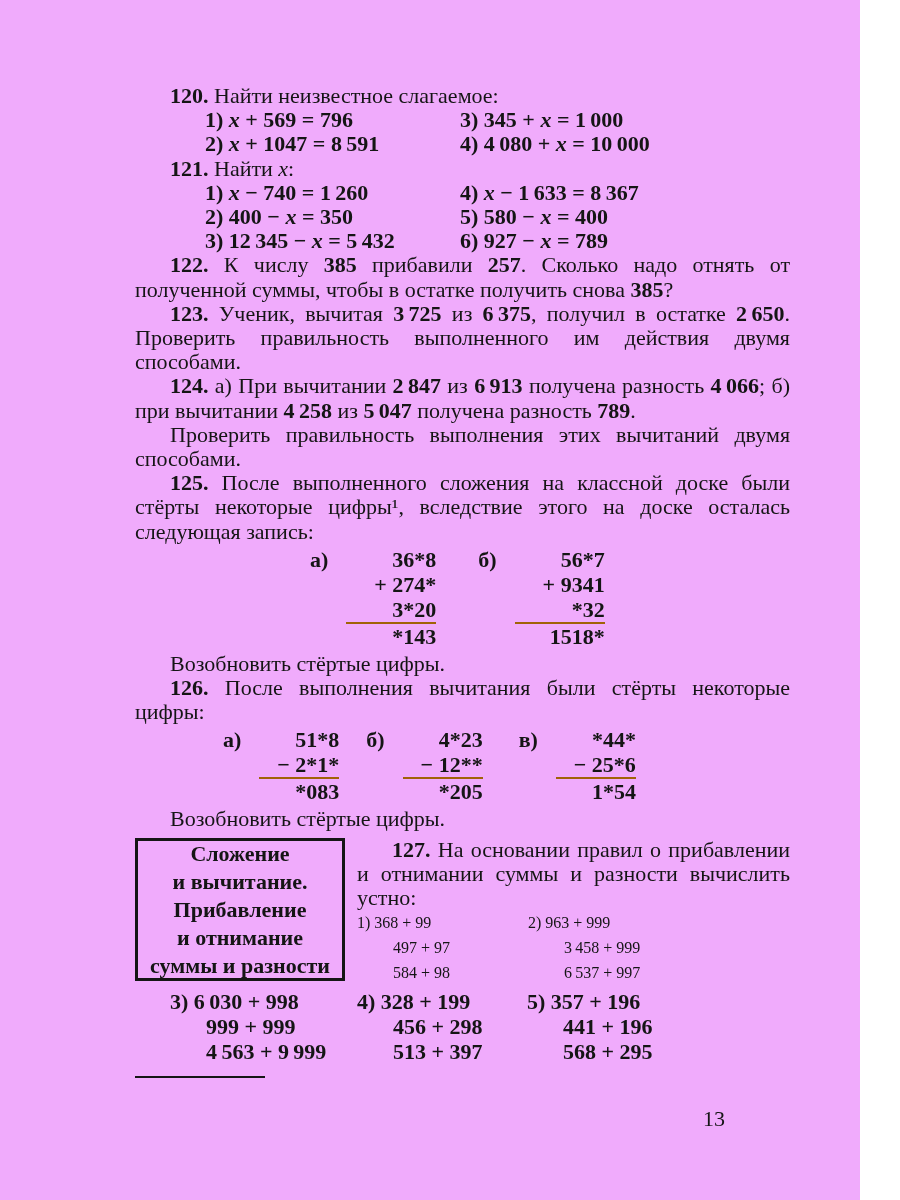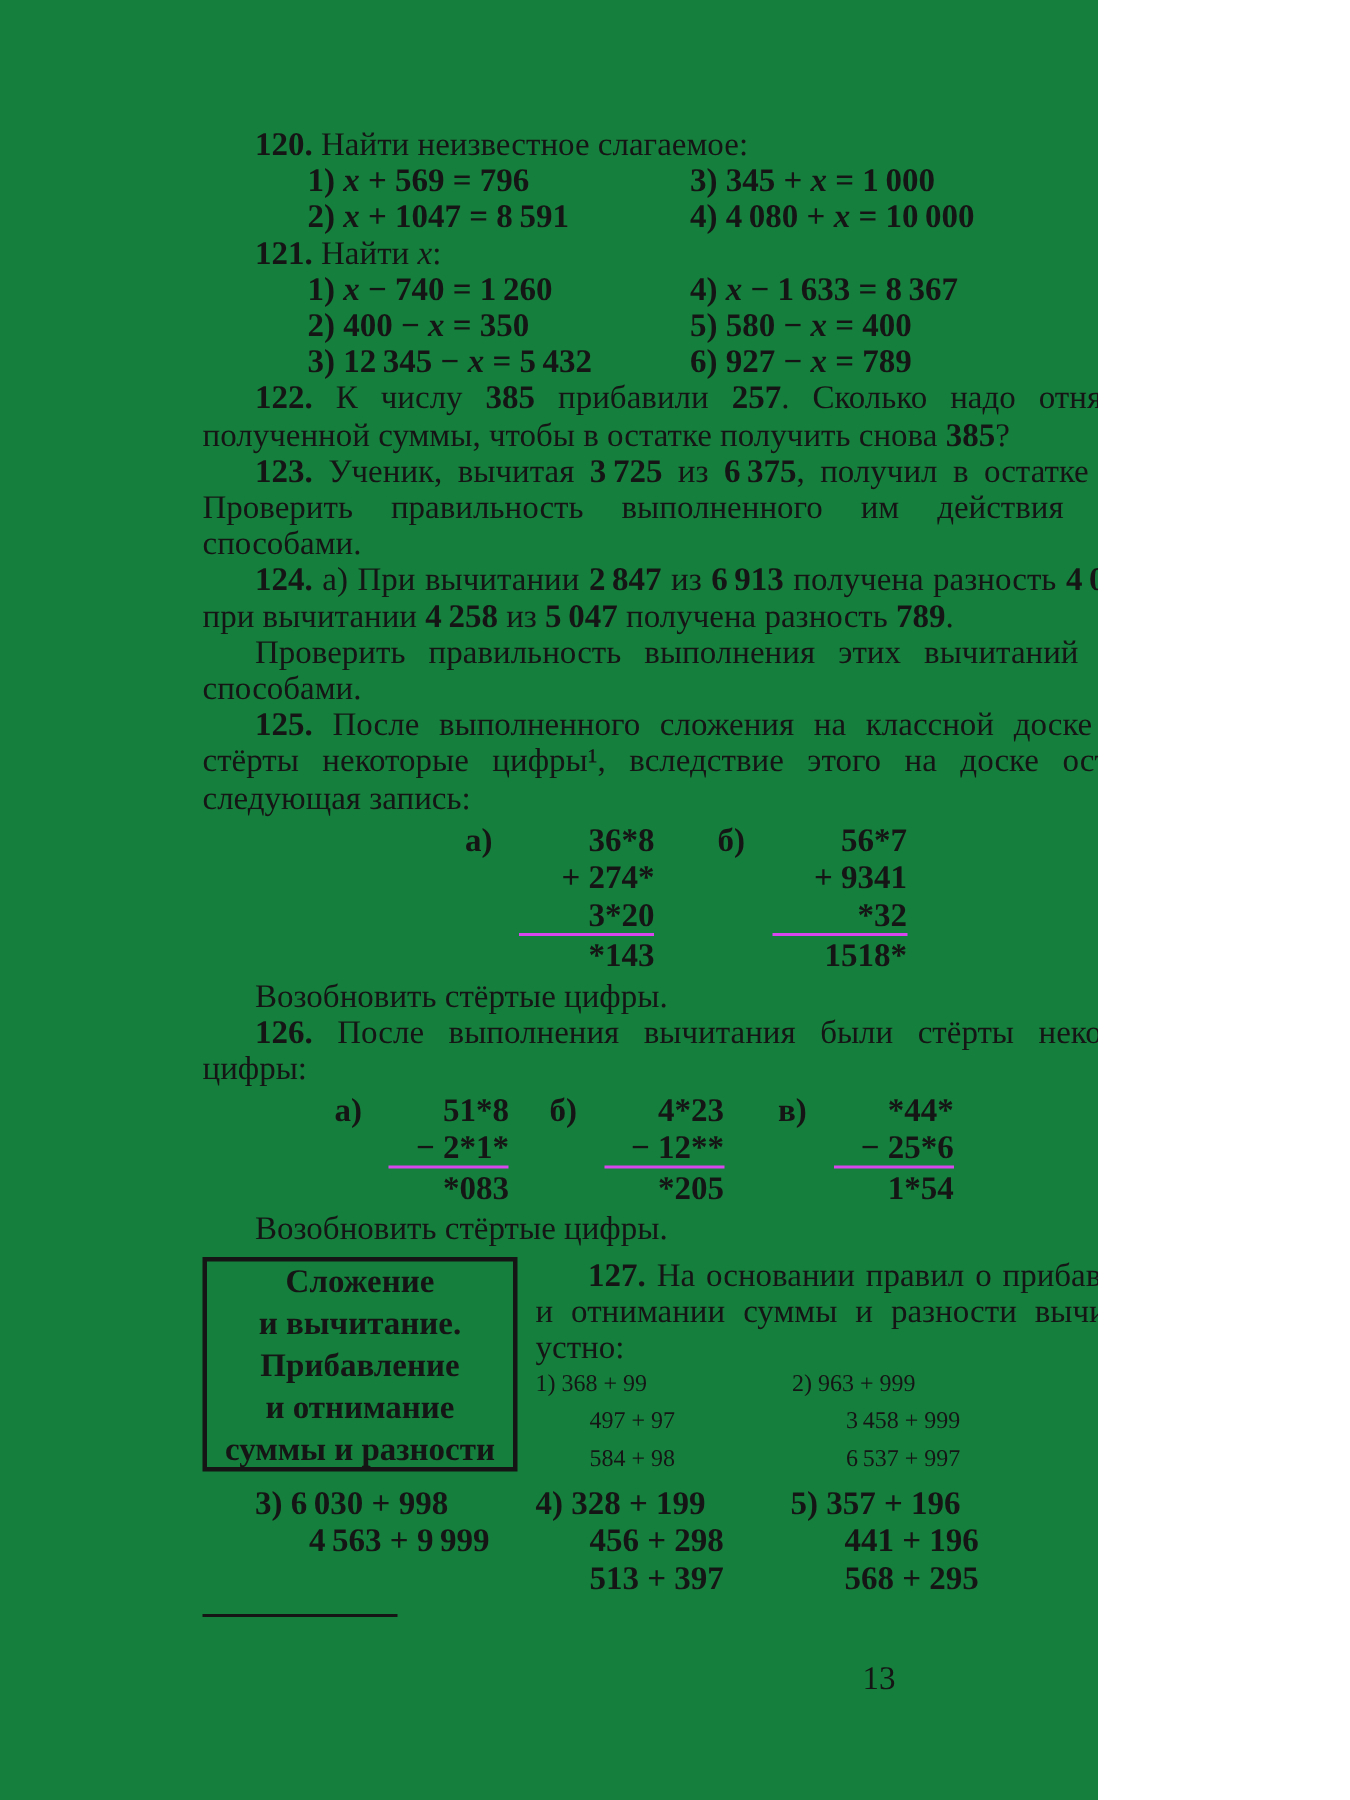--- a/index.html
+++ b/index.html
@@ -1,36 +1,36 @@
 <!DOCTYPE html>
 <html><head>
 <meta charset="utf-8">
 <style>
   html,body{margin:0;padding:0;}
   .page{
-    width:732px;height:1200px;position:relative;
-    background:#15803d;color:#151515;
+    width:860px;height:1200px;position:relative;
+    background:#f0abfc;color:#151515;
     font-family:"Liberation Serif","DejaVu Serif",serif;
     overflow:hidden;
   }
   .content{position:absolute;left:135px;top:84px;width:655px;}
   .para{margin:0;font-size:22px;line-height:24.2px;text-align:justify;text-indent:35px;}
   .para .pnum{font-weight:bold;}
   .plain{text-align:left;}
   
   .eqrow{display:flex;padding-left:70px;font-size:22px;line-height:24.2px;font-weight:bold;}
   .eqrow .c1{width:255px;}
   .eq i{font-style:italic;}
   
   .arith{display:flex;align-items:flex-start;font-size:22px;line-height:25px;font-weight:bold;margin:3px 0;}
   .acol{display:flex;}
   .acol .albl{margin-right:18px;}
   .astack{display:inline-block;min-width:90px;text-align:right;}
   .astack div{white-space:pre;}
-  .ares{border-top:2px solid #d946ef;}
+  .ares{border-top:2px solid #a16207;}
   .arith125{padding-left:175px;}
   .arith125 .g2{margin-left:42px;}
   .arith126{padding-left:88px;}
   .arith126 .astack{min-width:80px;}
   .arith126 .g2{margin-left:27px;}
   .arith126 .g3{margin-left:36px;}
   
   .sec127{margin-top:6px;}
   .topicbox{
     float:left;box-sizing:border-box;width:210px;height:143px;
@@ -164,20 +164,21 @@
           <div class="sumcol">
             <div>2) 963 + 999</div>
             <div class="cont">3 458 + 999</div>
             <div class="cont">6 537 + 997</div>
           </div>
         </div>
       </div>
       <div class="grid3">
         <div class="sumcol sc1">
           <div>3) 6 030 + 998</div>
+          <div class="cont">999 + 999</div>
           <div class="cont">4 563 + 9 999</div>
         </div>
         <div class="sumcol sc2">
           <div>4) 328 + 199</div>
           <div class="cont">456 + 298</div>
           <div class="cont">513 + 397</div>
         </div>
         <div class="sumcol">
           <div>5) 357 + 196</div>
           <div class="cont">441 + 196</div>

